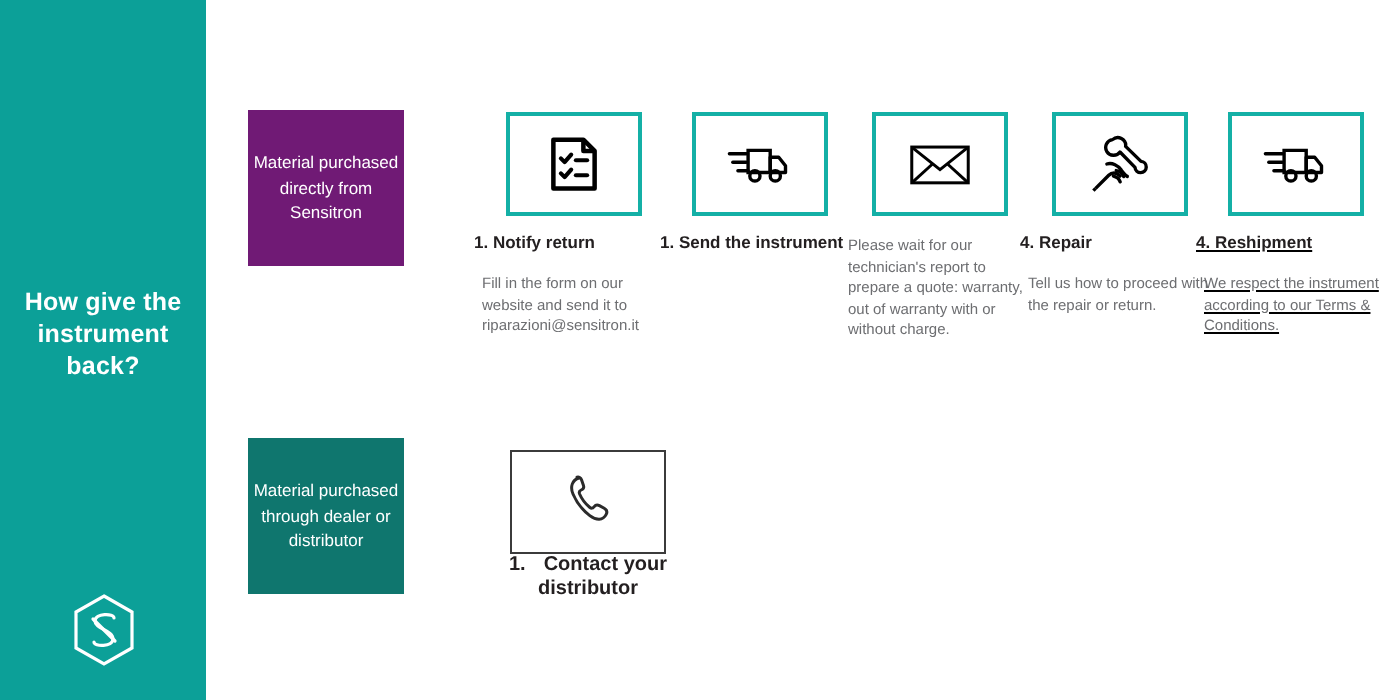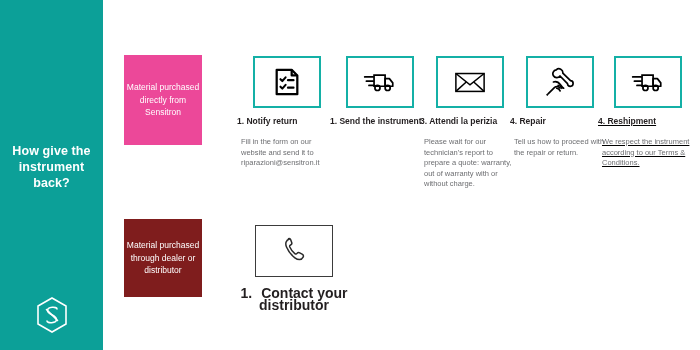--- a/index.html
+++ b/index.html
@@ -34,22 +34,22 @@
   
   .cat-box{
     position:absolute;
     width:78px;
     display:flex;align-items:center;justify-content:center;
     text-align:center;
     color:#ffffff;
     font-size:8.5px;
     line-height:12.5px;
   }
-  .cat-teal{ left:124px; top:55px; height:90px; background:#ec4899; }
-  .cat-dark{ left:124px; top:219px; height:78px; background:#7f1d1d; }
+  .cat-teal{ left:124px; top:55px; height:78px; background:#701a75; }
+  .cat-dark{ left:124px; top:219px; height:78px; background:#0f766e; }
 
   
   .step{
     position:absolute;
     top:56px;
     width:100px;
   }
   .step-box{
     box-sizing:border-box;
     width:68px;height:52px;
@@ -83,22 +83,21 @@
   }
   .step-box-dark{
     box-sizing:border-box;
     width:78px;height:52px;
     margin:0 auto;
     border:1.5px solid #3b3b3b;
     display:flex;align-items:center;justify-content:center;
     background:#ffffff;
   }
   .step-bottom-title{
-    margin-top:10px;
-    font-size:14px;
+    font-size:10px;
     font-weight:bold;
     color:#231f20;
     line-height:12px;
   }
   .num{ margin-right:9px; }
 
   svg{display:block;}
 </style>
 </head>
 <body>
@@ -160,21 +159,20 @@
     <div class="step-box">
       <span>
         <svg width="32" height="24" viewBox="0 0 34 24">
           <rect x="2" y="3" width="30" height="19" fill="none" stroke="#000" stroke-width="1.6"></rect>
           <path d="M2 3 L17 15 L32 3" fill="none" stroke="#000" stroke-width="1.6"></path>
           <path d="M2 22 L13 12" fill="none" stroke="#000" stroke-width="1.6"></path>
           <path d="M32 22 L21 12" fill="none" stroke="#000" stroke-width="1.6"></path>
         </svg>
       </span>
     </div>
-    <div class="step-title">3. Attendi la perizia</div>
     <div class="step-body">Please wait for our technician's report to prepare a quote: warranty, out of warranty with or without charge.</div>
   </div>
 
   <div class="step" style="left:510px;">
     <div class="step-box">
       <span>
         <svg width="30" height="30" viewBox="0 0 32 32">
           <path d="M12 3 a4.2 4.2 0 1 0 4 6.6 l8 8.2 a3 3 0 1 0 3.2 -3.2 l-8.2 -8 a4.2 4.2 0 0 0 -7 -3.6 z" fill="none" stroke="#000" stroke-width="1.8" stroke-linejoin="round"></path>
           <path d="M9 16 c3 -1 6 1 7.5 3 c1.2 1.6 2.2 3 3.4 3.6" fill="none" stroke="#000" stroke-width="1.8" stroke-linecap="round"></path>
           <path d="M14 19.5 c2 .3 3.4 1.6 4 3.2" fill="none" stroke="#000" stroke-width="1.8" stroke-linecap="round"></path>

